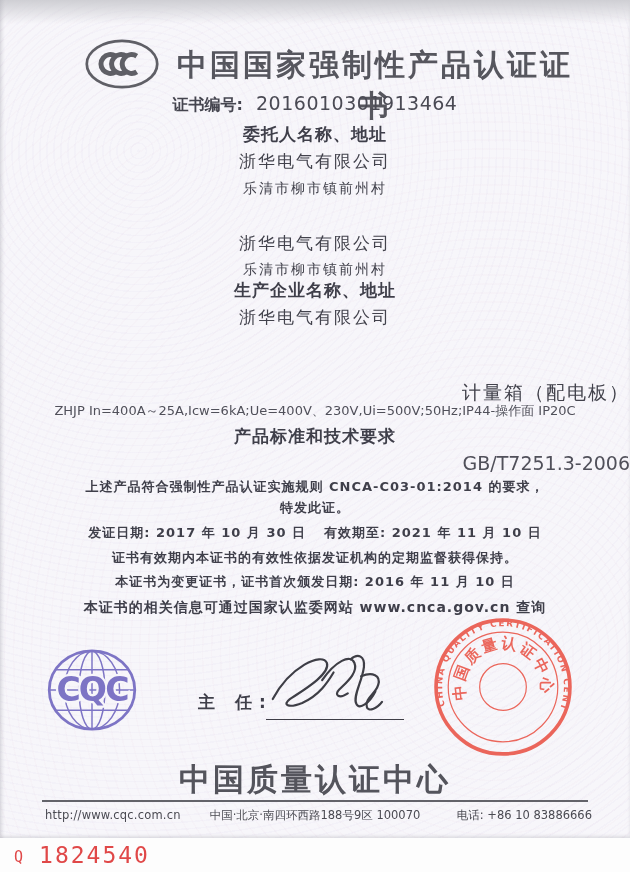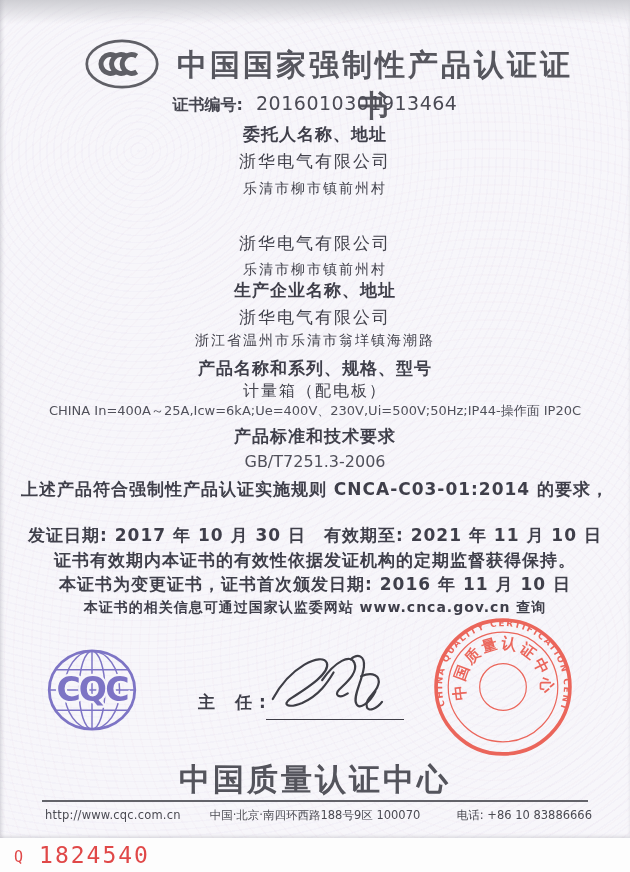--- a/index.html
+++ b/index.html
@@ -23,21 +23,21 @@
   .left-shade { position:absolute; left:0; top:0; width:5px; height:100%;
     background:linear-gradient(90deg, rgba(120,120,132,.16), transparent); }
 
   .abs { position:absolute; }
   .line { position:absolute; left:0; width:100%; text-align:center; line-height:1.2; }
 
   .kai  { font-weight:600; letter-spacing:1px; color:#3f3f4a; }
   .val  { font-weight:500; letter-spacing:2px; color:#42424c; }
   .sans { font-weight:400; letter-spacing:0; color:#50505a; }
 
-  .f17 { font-size:17px; } .f16 { font-size:17px; } .f15 { font-size:16px; }
+  .f17 { font-size:17px; } .f16 { font-size:13px; } .f15 { font-size:19px;text-align:right; }
   .f14 { font-size:14px; } .f13 { font-size:13px; }
 
   .title { font-size:30px; letter-spacing:3px; color:#56565e; font-weight:600; }
   .certno-label { font-size:16px; font-weight:600; color:#45454f; }
   .certno-num { font-size:19px; color:#4a4a54; letter-spacing:.5px; }
 
   .dates { display:flex; justify-content:center; gap:18px; }
 
   .org-name { font-size:31px; letter-spacing:3px; color:#54545c; font-weight:600; }
   .rule { position:absolute; left:42px; right:42px; top:800px; height:2px; background:#63636a; }
@@ -79,30 +79,29 @@
 
   <div class="line kai f17" style="top:124px;">委托人名称、地址</div>
   <div class="line val f17" style="top:151px;">浙华电气有限公司</div>
   <div class="line val f14" style="top:180px;">乐清市柳市镇前州村</div>
 
   <div class="line val f17" style="top:233px;">浙华电气有限公司</div>
   <div class="line val f14" style="top:261px;">乐清市柳市镇前州村</div>
 
   <div class="line kai f17" style="top:280px;">生产企业名称、地址</div>
   <div class="line val f17" style="top:307px;">浙华电气有限公司</div>
-  <div class="line val f14" style="top:332px;">浙江省温州市乐清市翁垟镇海潮路</div>
 
-  <div class="line kai f17" style="top:358px;">产品名称和系列、规格、型号</div>
   <div class="line val f15" style="top:381px;">计量箱（配电板）</div>
-  <div class="line sans f13" style="top:403px;">CHINA In=400A～25A,Icw=6kA;Ue=400V、230V,Ui=500V;50Hz;IP44-操作面 IP20C</div>
+  <div class="line sans f13" style="top:403px;">ZHJP In=400A～25A,Icw=6kA;Ue=400V、230V,Ui=500V;50Hz;IP44-操作面 IP20C</div>
 
   <div class="line kai f17" style="top:426px;">产品标准和技术要求</div>
   <div class="line sans f15" style="top:452px;">GB/T7251.3-2006</div>
 
   <div class="line kai f16" style="top:479px; font-weight:600;">上述产品符合强制性产品认证实施规则 CNCA-C03-01:2014 的要求，</div>
+  <div class="line kai f16" style="top:500px; font-weight:600;">特发此证。</div>
 
   <div class="line dates kai f16" style="top:525px;">
     <span>发证日期: 2017 年 10 月 30 日</span>
     <span>有效期至: 2021 年 11 月 10 日</span>
   </div>
 
   <div class="line kai f16" style="top:550px;">证书有效期内本证书的有效性依据发证机构的定期监督获得保持。</div>
   <div class="line kai f16" style="top:574px;">本证书为变更证书，证书首次颁发日期: 2016 年 11 月 10 日</div>
   <div class="line kai f14" style="top:599px; font-weight:600;text-align:center;">本证书的相关信息可通过国家认监委网站 www.cnca.gov.cn 查询</div>
 

